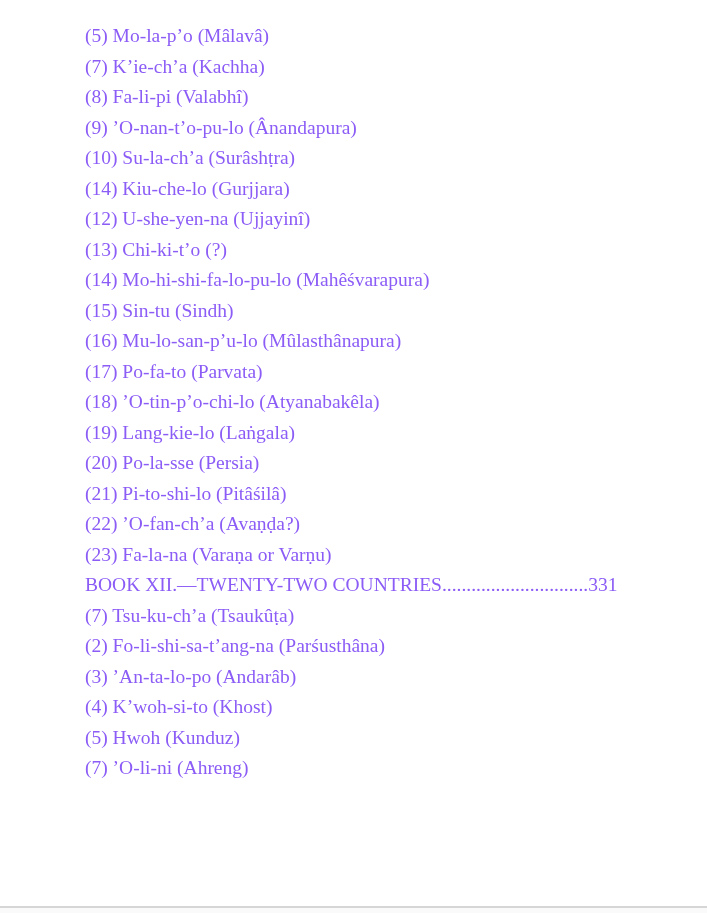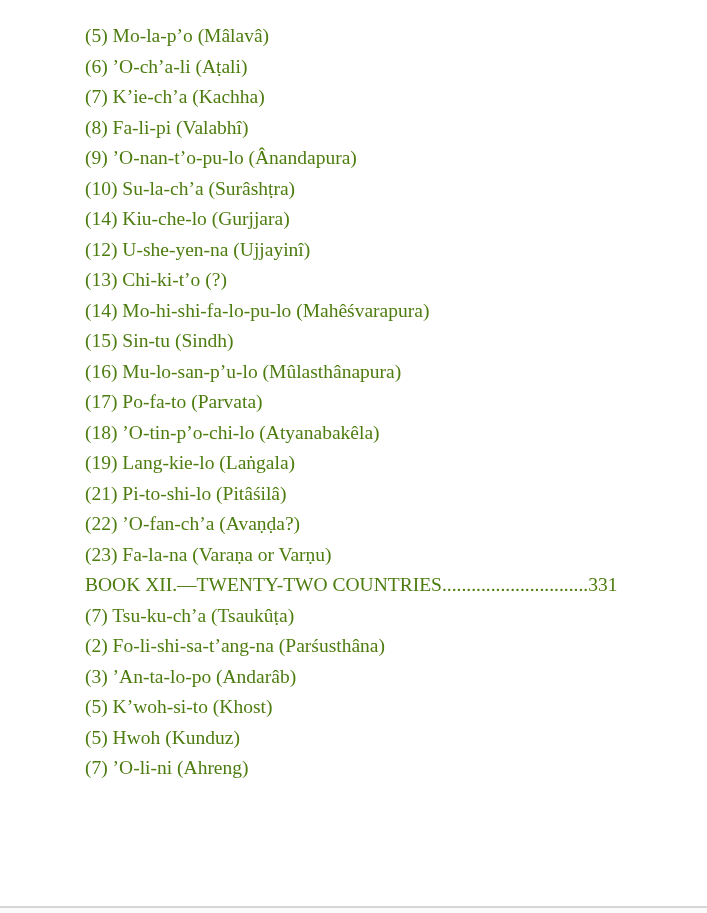--- a/index.html
+++ b/index.html
@@ -11,21 +11,21 @@
     width: 707px;
     height: 913px;
     overflow: hidden;
     font-family: "Liberation Serif", "DejaVu Serif", serif;
   }
   .page {
     box-sizing: border-box;
     width: 707px;
     height: 906px;
     background: #ffffff;
-    color: #4d7c0f;
+    color: #8b5cf6;
     padding: 21px 18px 0 85px;
     font-size: 19.5px;
     line-height: 30.5px;
     overflow: hidden;
   }
   .toc-line {
     white-space: nowrap;
   }
   .toc-heading {
     white-space: nowrap;
@@ -37,41 +37,41 @@
     border-top: 2px solid #d6d6d6;
     background: #fafafa;
   }
 </style>
 </head>
 <body>
 
 <div class="page">
   <div class="toc">
     <div class="toc-line">(5) Mo-la-p’o (Mâlavâ)</div>
-    <div class="toc-line">(6) ’O-ch’a-li (Aṭali)</div>
     <div class="toc-line">(7) K’ie-ch’a (Kachha)</div>
     <div class="toc-line">(8) Fa-li-pi (Valabhî)</div>
     <div class="toc-line">(9) ’O-nan-t’o-pu-lo (Ânandapura)</div>
     <div class="toc-line">(10) Su-la-ch’a (Surâshṭra)</div>
     <div class="toc-line">(14) Kiu-che-lo (Gurjjara)</div>
     <div class="toc-line">(12) U-she-yen-na (Ujjayinî)</div>
     <div class="toc-line">(13) Chi-ki-t’o (?)</div>
     <div class="toc-line">(14) Mo-hi-shi-fa-lo-pu-lo (Mahêśvarapura)</div>
     <div class="toc-line">(15) Sin-tu (Sindh)</div>
     <div class="toc-line">(16) Mu-lo-san-p’u-lo (Mûlasthânapura)</div>
     <div class="toc-line">(17) Po-fa-to (Parvata)</div>
     <div class="toc-line">(18) ’O-tin-p’o-chi-lo (Atyanabakêla)</div>
     <div class="toc-line">(19) Lang-kie-lo (Laṅgala)</div>
+    <div class="toc-line">(20) Po-la-sse (Persia)</div>
     <div class="toc-line">(21) Pi-to-shi-lo (Pitâśilâ)</div>
     <div class="toc-line">(22) ’O-fan-ch’a (Avaṇḍa?)</div>
     <div class="toc-line">(23) Fa-la-na (Varaṇa or Varṇu)</div>
     <div class="toc-line toc-heading">
       <span>BOOK XII.—TWENTY-TWO COUNTRIES</span><span>..............................</span><span>331</span>
     </div>
     <div class="toc-line">(7) Tsu-ku-ch’a (Tsaukûṭa)</div>
     <div class="toc-line">(2) Fo-li-shi-sa-t’ang-na (Parśusthâna)</div>
     <div class="toc-line">(3) ’An-ta-lo-po (Andarâb)</div>
-    <div class="toc-line">(5) K’woh-si-to (Khost)</div>
+    <div class="toc-line">(4) K’woh-si-to (Khost)</div>
     <div class="toc-line">(5) Hwoh (Kunduz)</div>
     <div class="toc-line">(7) ’O-li-ni (Ahreng)</div>
   </div>
 </div>
 <div class="page-separator"></div>
 
 </body></html>

